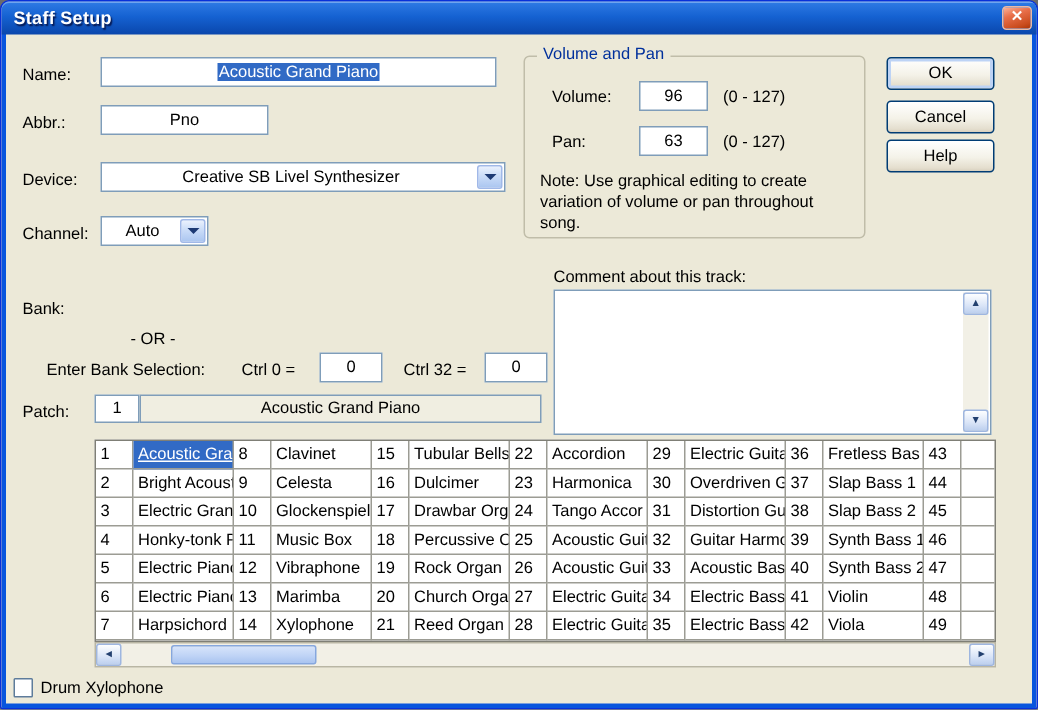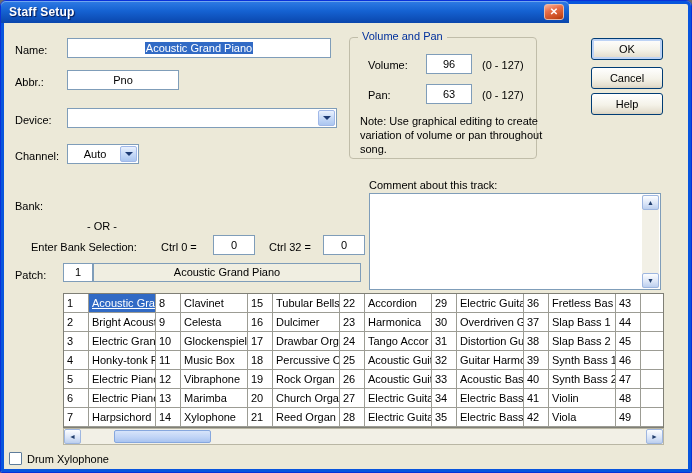--- a/index.html
+++ b/index.html
@@ -10,21 +10,21 @@
     position:relative; width:692px; height:473px;
     background:var(--dialog-bg,#ECE9D8);
     border:1px solid #0831D9;
     box-shadow: inset 0 0 0 3px #0855DD;
     border-radius:6px 6px 2px 2px;
     overflow:hidden;
   }
 
   
   .titlebar {
-    position:absolute; left:0; top:0; width:568px; height:22px;
+    position:absolute; left:0; top:0; width:692px; height:22px;
     background:linear-gradient(180deg, var(--titlebar-start,#2F7BE5) 0%, #1562D2 45%, var(--titlebar-end,#0A46AC) 100%);
     border-radius:5px 5px 0 0;
     box-shadow: inset 0 1px 0 #6FA5EF;
   }
   .title {
     position:absolute; left:8px; top:0; line-height:22px;
     color:#fff; font-size:12px; font-weight:bold;
     text-shadow:1px 1px 1px rgba(0,0,40,.75); letter-spacing:.2px;
   }
   .closebtn {
@@ -148,20 +148,21 @@
   <span class="lbl" style="left:14px;top:43px">Name:</span>
   <div class="fakefield" style="left:66px;top:37px;width:264px">
     <span class="sel">Acoustic Grand Piano</span>
   </div>
 
   <span class="lbl" style="left:14px;top:75px">Abbr.:</span>
   <input class="tfield" style="left: 66px; top: 69px; width: 112px;" value="Pno">
 
   <span class="lbl" style="left:14px;top:113px">Device:</span>
   <div class="dropdown" style="left:66px;top:107px;width:270px">
+    <span class="dd-text">Creative SB Livel Synthesizer</span>
     <span class="dd-btn">
         <i class="dd-arrow"></i>
       </span>
   </div>
 
   <span class="lbl" style="left:14px;top:149px">Channel:</span>
   <div class="dropdown" style="left:66px;top:143px;width:72px">
     <span class="dd-text">Auto</span>
     <span class="dd-btn">
         <i class="dd-arrow"></i>
@@ -175,21 +176,21 @@
   <span class="lbl" style="left:30px;top:240px">Enter Bank Selection:</span>
   <span class="lbl" style="left:160px;top:240px">Ctrl 0 =</span>
   <input class="tfield" style="left: 212px; top: 234px; width: 42px;" value="0">
   <span class="lbl" style="left:268px;top:240px">Ctrl 32 =</span>
   <input class="tfield" style="left: 322px; top: 234px; width: 42px;" value="0">
 
   <span class="lbl" style="left:14px;top:268px">Patch:</span>
   <div class="ro-field white" style="left:62px;top:262px;width:30px;height:19px">1</div>
   <div class="ro-field" style="left:92px;top:262px;width:268px;height:19px">Acoustic Grand Piano</div>
 
-  <div class="groupbox" style="left:348px;top:36px;width:188px;height:122px">
+  <div class="groupbox" style="left:348px;top:36px;width:228px;height:122px">
     <span class="gb-title">Volume and Pan</span>
     <div class="gb-inner">
       <span class="lbl" style="left:18px;top:21px">Volume:</span>
       <input class="tfield" style="left: 76px; top: 16px; width: 46px;" value="96">
       <span class="lbl" style="left:132px;top:21px">(0 - 127)</span>
 
       <span class="lbl" style="left:18px;top:51px">Pan:</span>
       <input class="tfield" style="left: 76px; top: 46px; width: 46px;" value="63">
       <span class="lbl" style="left:132px;top:51px">(0 - 127)</span>
 

